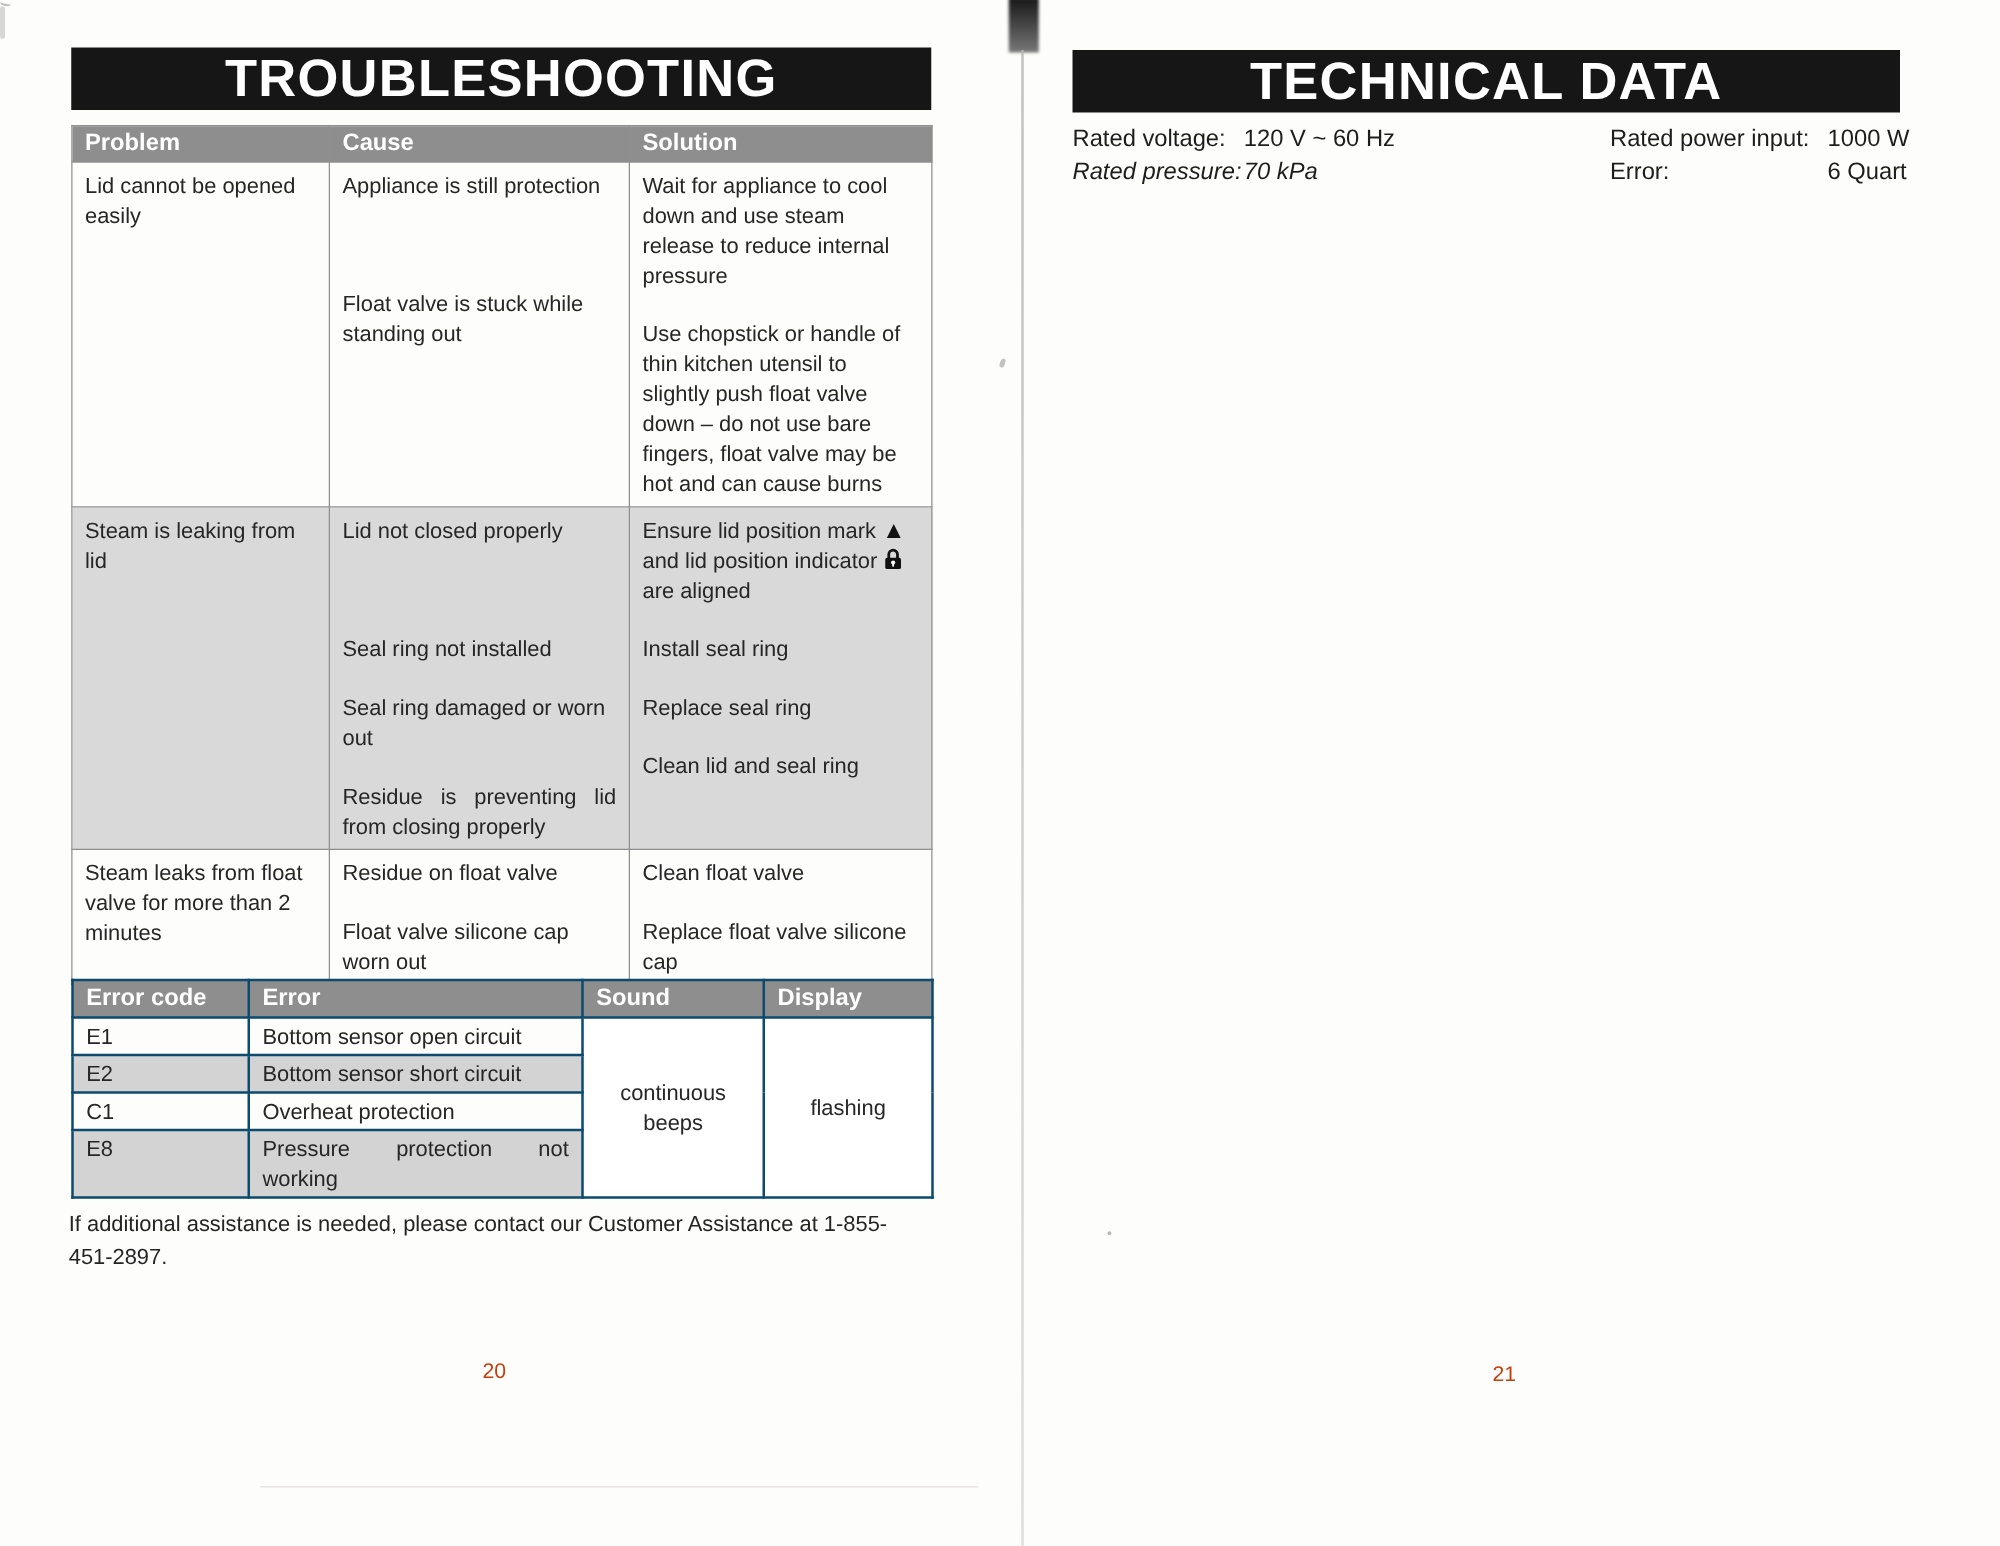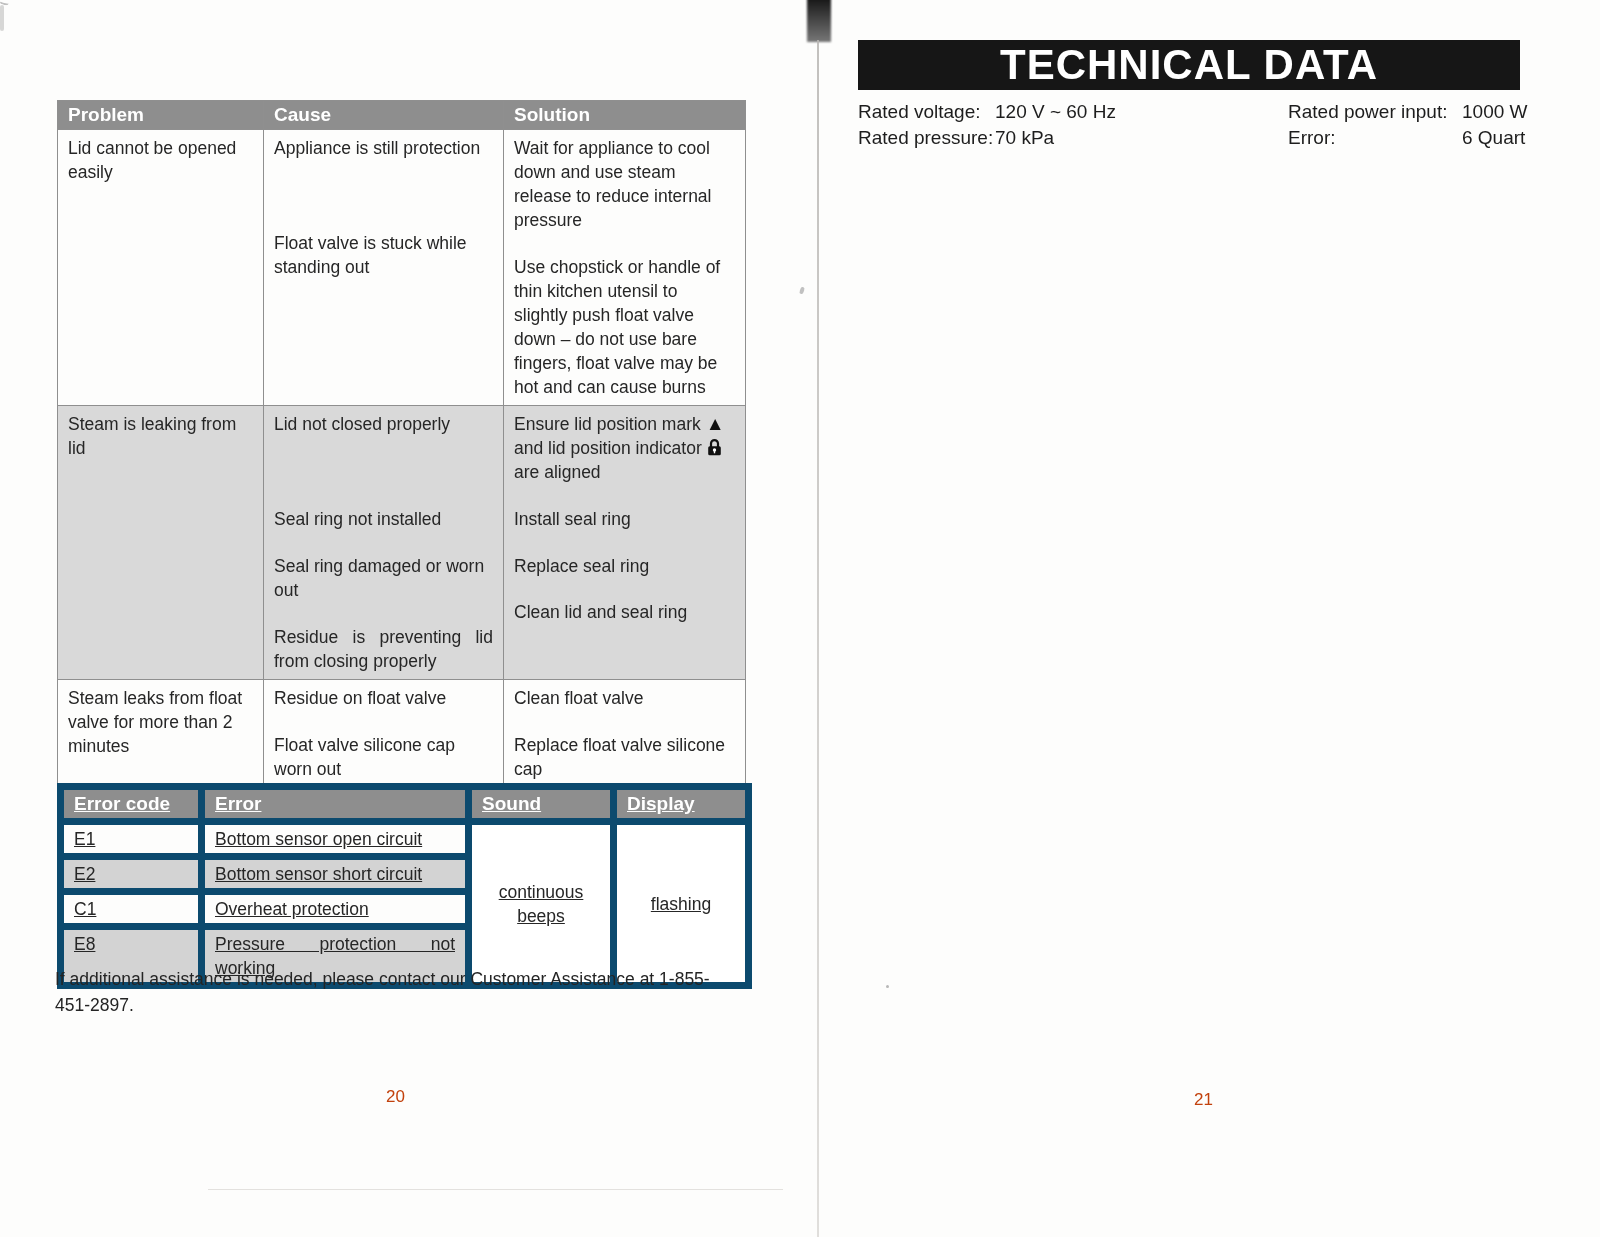--- a/index.html
+++ b/index.html
@@ -34,21 +34,21 @@
   p { margin:0; }
   .m23 { margin-top:23px; }
   .m47 { margin-top:22px; }
   .m71 { margin-top:71px; }
   .justify { text-align:justify; text-align-last:left; }
   .tri { font-size:19px; line-height:1; color:#111; }
   .lock-svg { vertical-align:-2px; }
 
   
   .err-table { position:absolute; left:57px; top:783px; width:688px; }
-  .err-table th, .err-table td { border:7px solid #0c4a6e;text-decoration:underline; }
+  .err-table th, .err-table td { border:2px solid #0c4a6e; }
   .err-table th {
     background:#8e8e8e; color:#fff; font-size:19px; text-align:left;
     padding:3px 10px; height:30px; font-weight:bold;
   }
   .err-table td {
     font-size:17.5px; line-height:24px; color:#262626;
     padding:2px 10px; vertical-align:top;
   }
   .err-table tr.alt td.shade { background:#d3d3d3; }
   .err-table td.merged {
@@ -85,20 +85,23 @@
   .a3 { left:970px; top:1028px; width:9px; height:5px; background:none; border-bottom:2px solid #8f8f8f;
         border-radius:0 0 60% 60%; opacity:.55; transform:rotate(12deg); }
   .edge-sliver { position:absolute; left:0; top:5px; width:4px; height:26px; background:#a9a9a9; opacity:.45; border-radius:2px; }
   .bottom-line { position:absolute; left:208px; top:1189px; width:575px; height:1px; background:#e3e1de; }
 </style>
 </head>
 <body>
 
 <div class="sheet">
 
+  <div class="title-bar bar-left">
+    <span>TROUBLESHOOTING</span>
+  </div>
 
   <table class="ts-table">
     <colgroup>
         <col style="width:206px">
         <col style="width:240px">
         <col style="width:242px">
       </colgroup>
     <thead>
       <tr>
         <th>Problem</th>
@@ -212,21 +215,21 @@
   <div class="edge-sliver"></div>
   <div class="bottom-line"></div>
 
   <div class="title-bar bar-right">
     <span>TECHNICAL DATA</span>
   </div>
 
   <div class="spec-row g1" style="left:858px; top:101px;">
     <span class="lbl">Rated voltage:</span><span>120 V ~ 60 Hz</span>
   </div>
-  <div class="spec-row g1" style="left:858px; top:127px;">
+  <div class="spec-row g1" style="left:858px; top:127px;font-style:italic;">
     <span class="lbl">Rated pressure:</span><span>70 kPa</span>
   </div>
   <div class="spec-row g2" style="left:1288px; top:101px;">
     <span class="lbl">Rated power input:</span><span>1000 W</span>
   </div>
   <div class="spec-row g2" style="left:1288px; top:127px;">
     <span class="lbl">Error:</span><span>6 Quart</span>
   </div>
 
   <div class="page-num pn-right">21</div>

